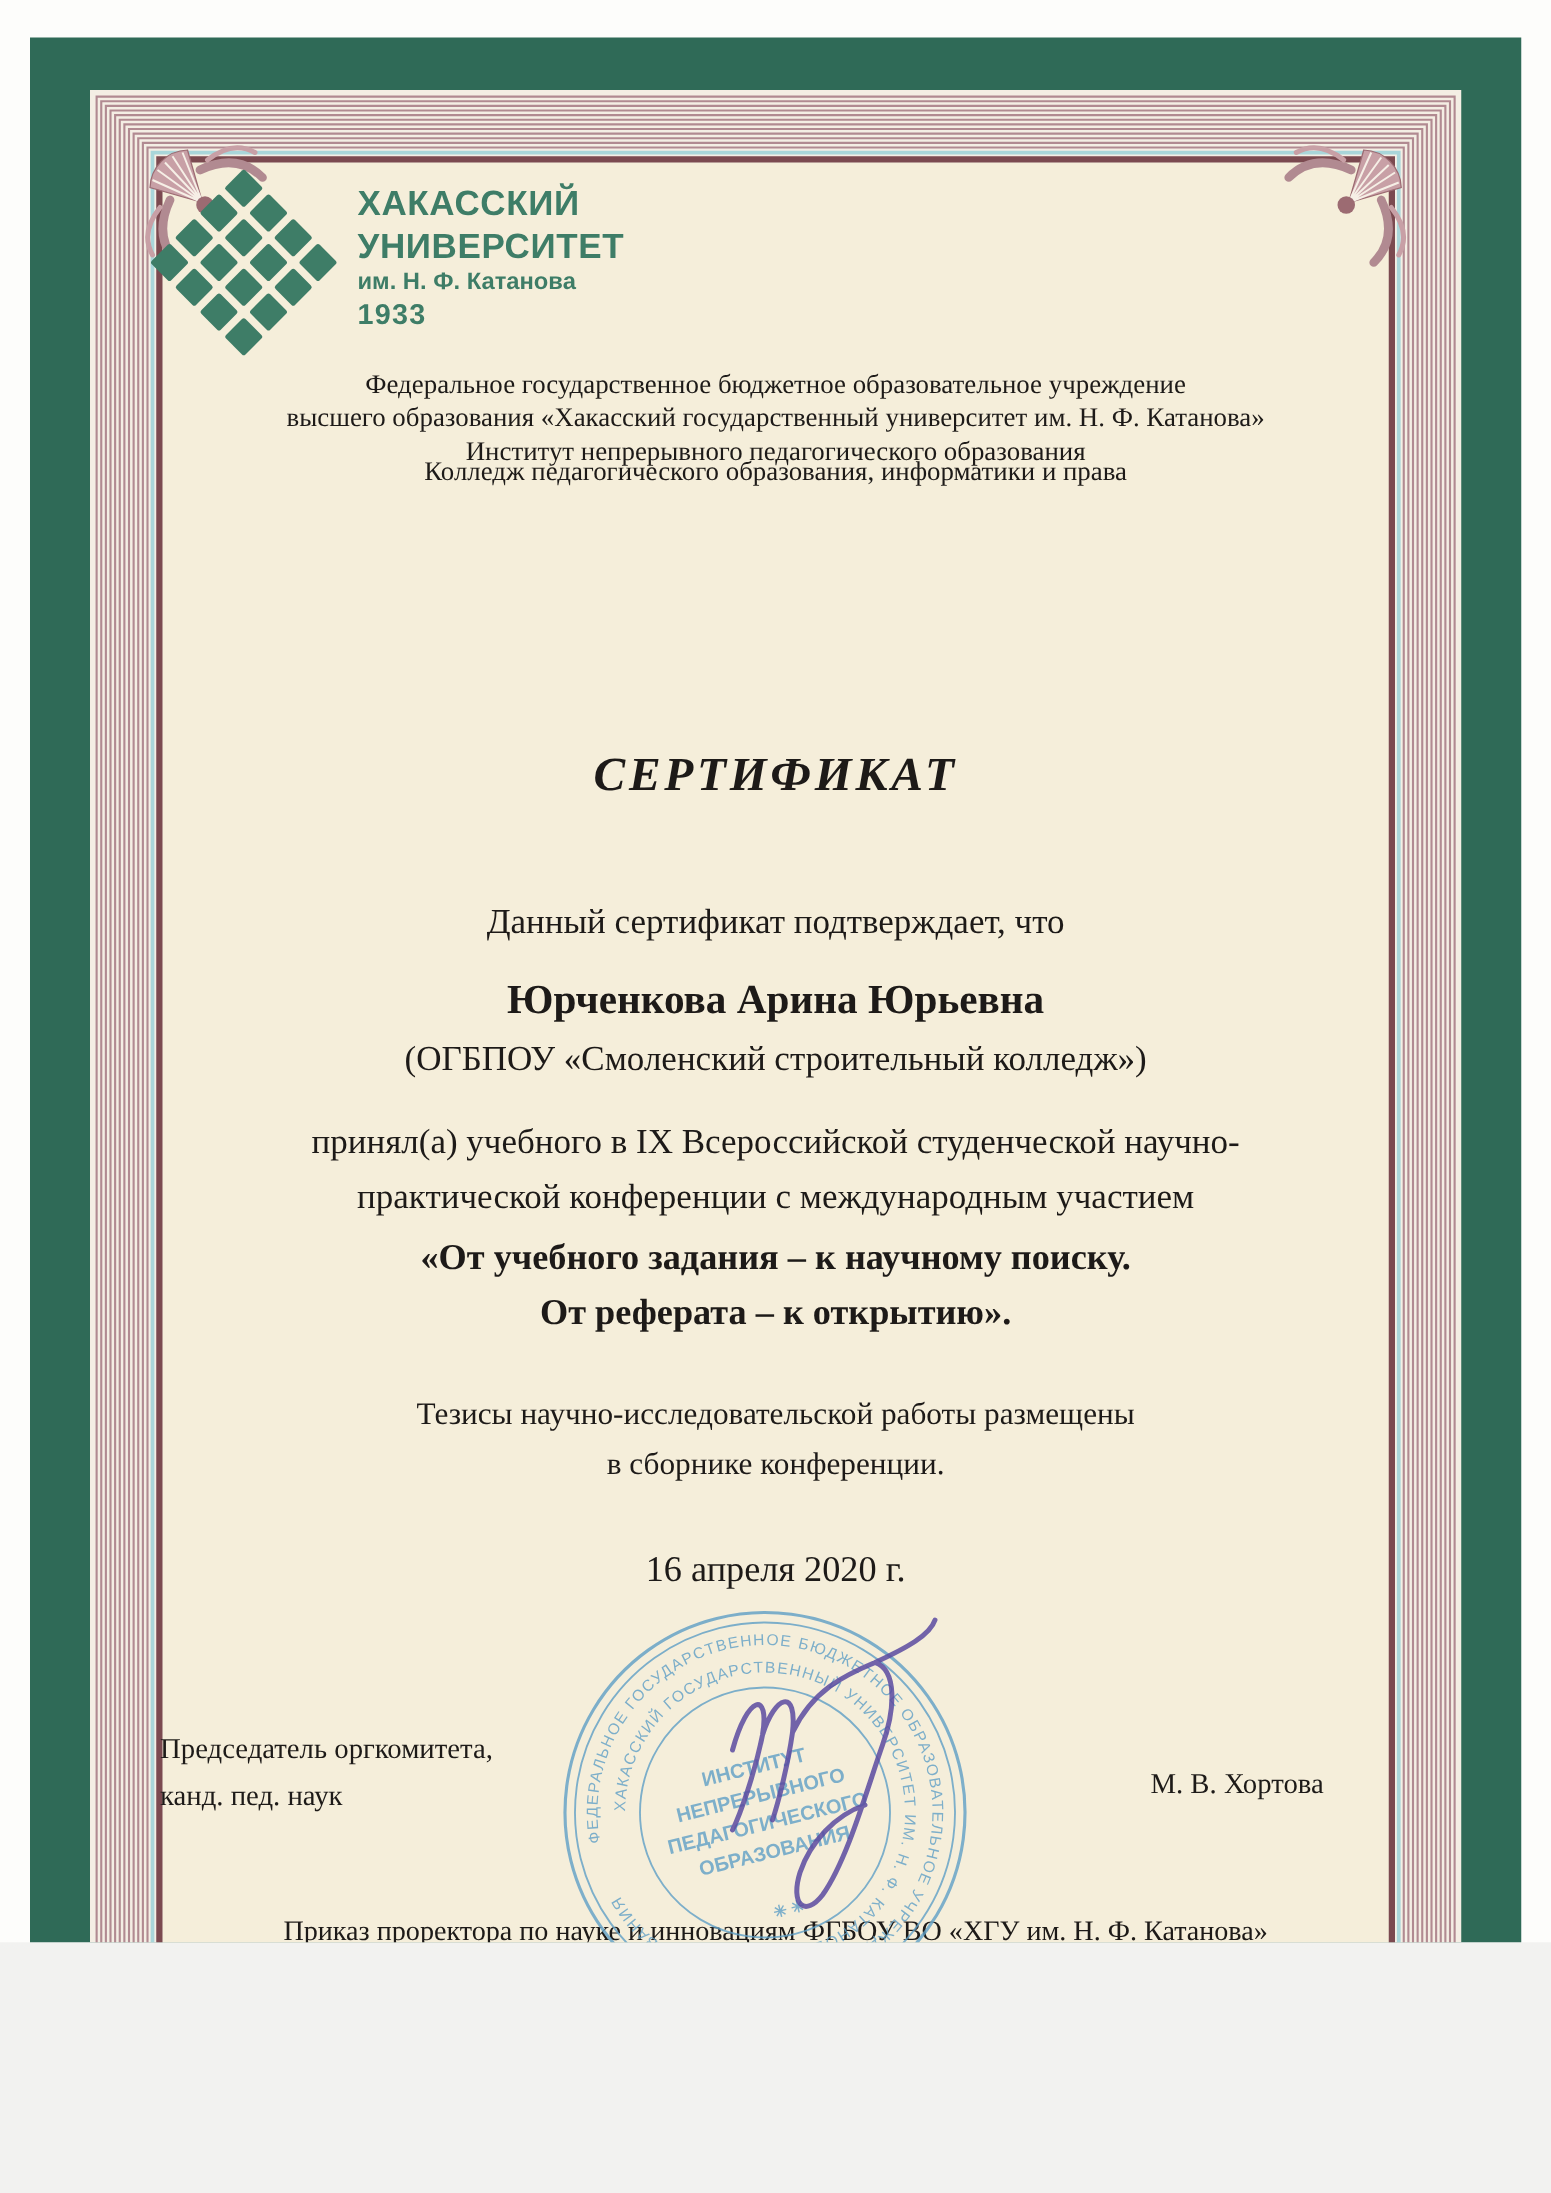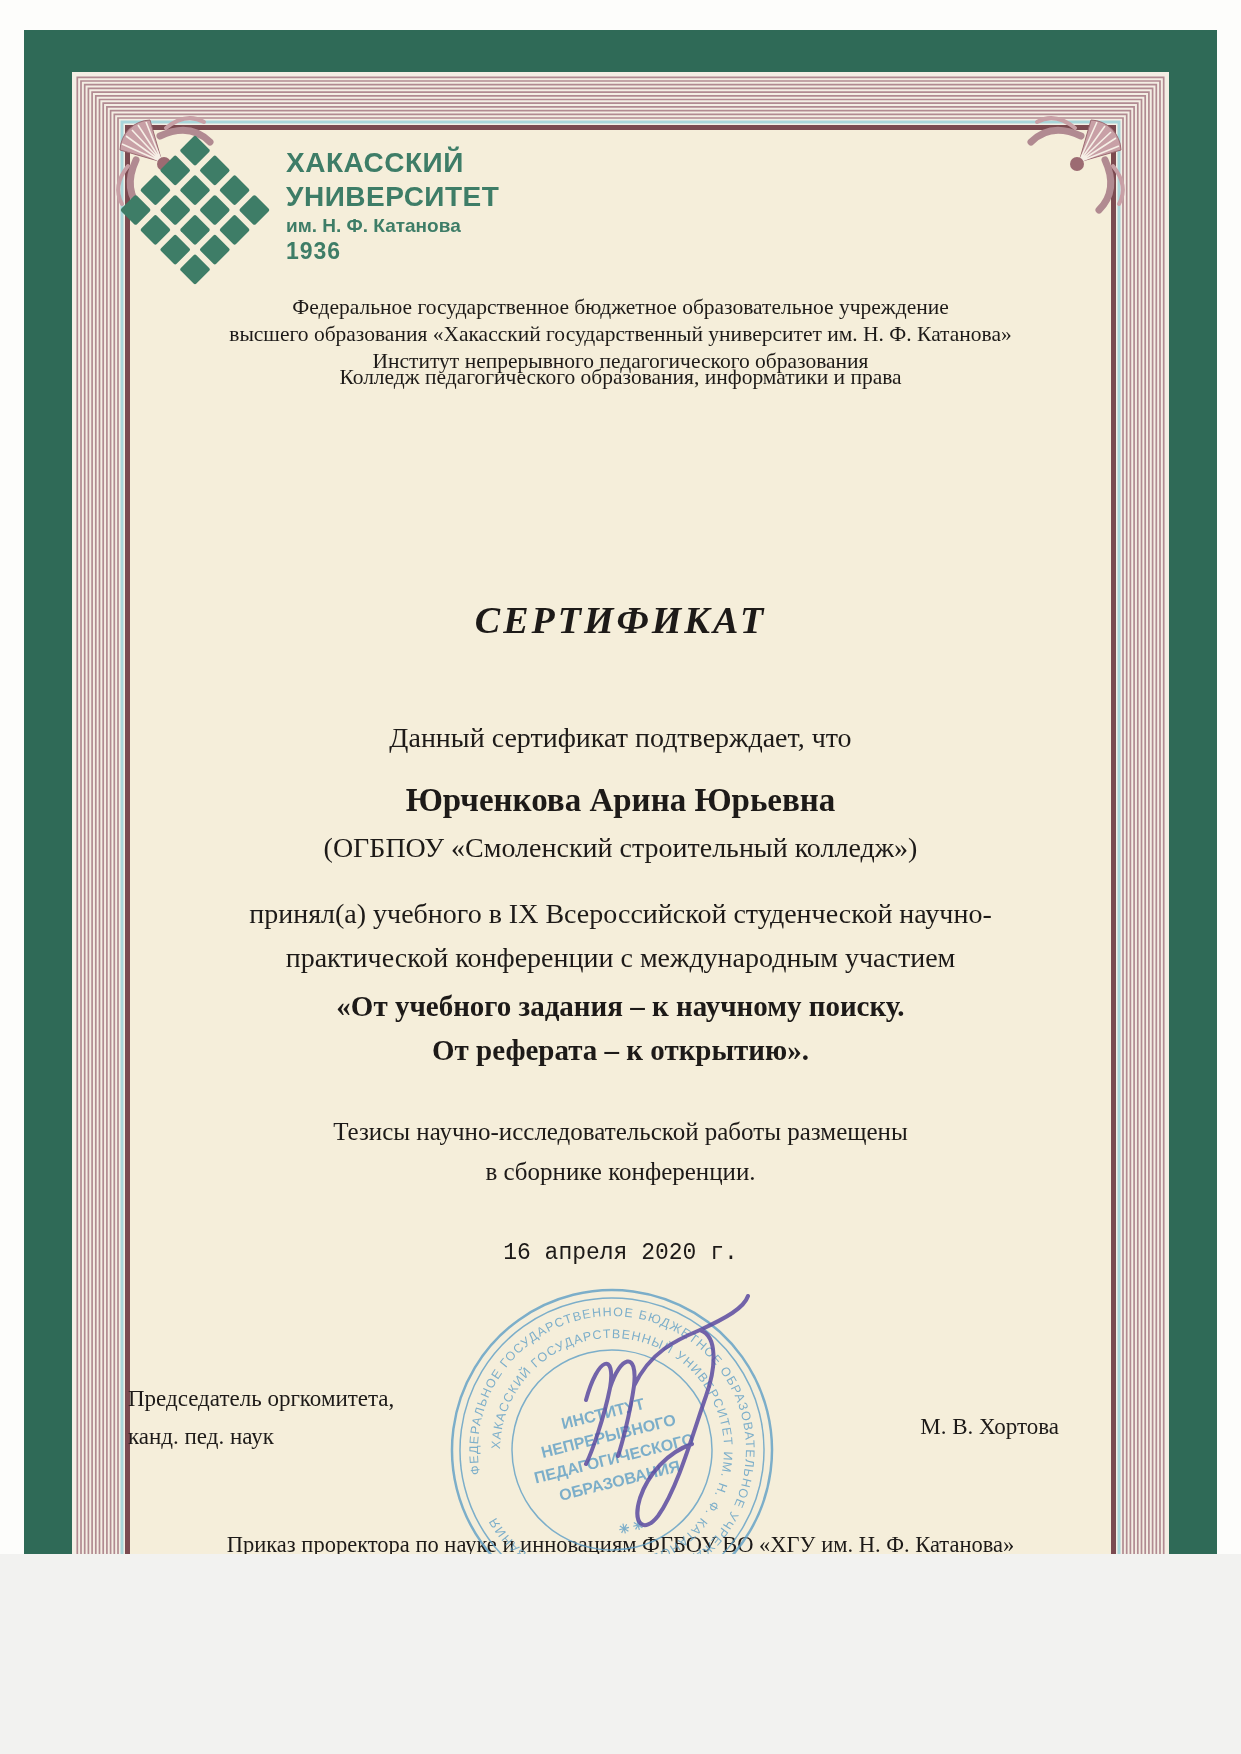--- a/index.html
+++ b/index.html
@@ -14,21 +14,21 @@
   .content{position:absolute;inset:0;z-index:2;}
   .line{position:absolute;left:140px;right:140px;text-align:center;white-space:nowrap;}
   .org{font-size:21.5px;}
   .cert-title{font-size:38px;font-weight:bold;font-style:italic;letter-spacing:3px;margin-top:40px;}
   .intro{font-size:28px;}
   .recipient{font-size:33px;font-weight:bold;}
   .affил{font-size:28px;}
   .body-l{font-size:28px;}
   .body-b{font-size:29px;font-weight:bold;}
   .thesis{font-size:25px;}
-  .date-l{font-size:23px;font-family:Liberation Mono, monospace;}
+  .date-l{font-size:29px;}
   .small{font-size:23px;}
   .order{font-size:22.5px;margin-top:22px;}
   .city{font-size:21px;}
   .left-block{left:128px;right:auto;text-align:center;}
   .right-block{left:auto;right:182px;text-align:right;}
   
   .logo-diamonds{position:absolute;left:142px;top:157px;width:106px;height:106px;
     transform:rotate(45deg);display:grid;grid-template-columns:repeat(4,1fr);gap:6px;z-index:2;}
   .logo-diamonds i{background:var(--logo-green);border-radius:2px;}
   .logo-text{position:absolute;left:286px;top:146px;z-index:2;color:var(--logo-green);
@@ -105,21 +105,21 @@
       <i></i>
       <i></i>
       <i></i>
       <i></i>
       <i></i>
     </div>
   <div class="logo-text">
     <div class="l">ХАКАССКИЙ</div>
     <div class="l">УНИВЕРСИТЕТ</div>
     <div class="s">им. Н. Ф. Катанова</div>
-    <div class="y">1936</div>
+    <div class="y">1933</div>
   </div>
 
   <div class="content">
     <div class="line org" style="top:295px">Федеральное государственное бюджетное образовательное учреждение</div>
     <div class="line org" style="top:322px">высшего образования «Хакасский государственный университет им. Н. Ф. Катанова»</div>
     <div class="line org" style="top:349px">Институт непрерывного педагогического образования</div>
     <div class="line org" style="top:365px">Колледж педагогического образования, информатики и права</div>
 
     <div class="line cert-title" style="top:558px">СЕРТИФИКАТ</div>
 

